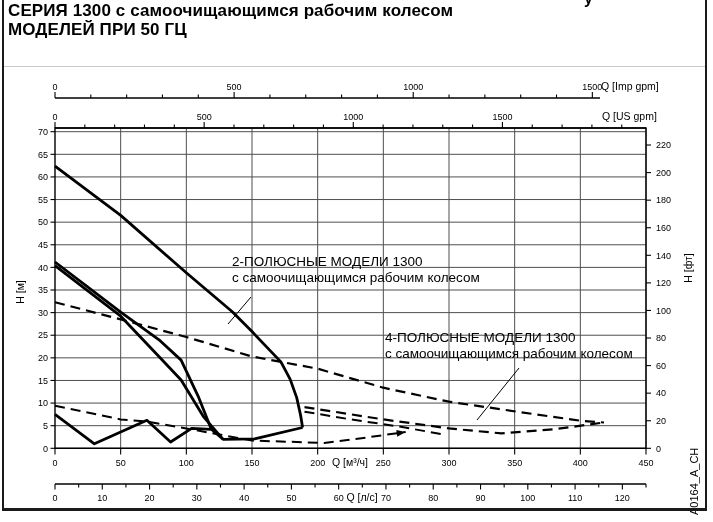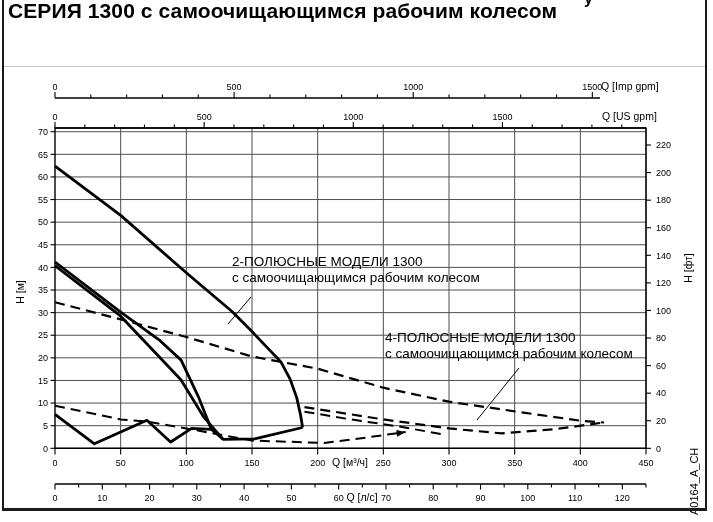--- a/index.html
+++ b/index.html
@@ -1,33 +1,34 @@
 <!DOCTYPE html>
 <html><head>
 <meta charset="utf-8">
 <style>
   html,body{margin:0;padding:0;background:#ffffff;}
   body{font-family:"Liberation Sans", sans-serif;}
   #page{position:relative;width:713px;height:522px;background:#fff;overflow:hidden;}
   #titleblock{position:absolute;left:8px;top:2px;width:660px;color:#000;}
-  .t-line{font-weight:bold;font-size:21px;line-height:18.5px;letter-spacing:0.1px;white-space:nowrap;}
+  .t-line{font-weight:bold;font-size:17px;line-height:18.5px;letter-spacing:0.1px;white-space:nowrap;}
   #frag{position:absolute;left:584px;top:-10px;font-weight:bold;font-size:16px;}
   #sep{position:absolute;left:3px;top:66px;width:702px;height:1px;background:#c9c9c9;}
   #border-left{position:absolute;left:2px;top:0;width:2px;height:510px;background:#1a1a1a;}
   #border-right{position:absolute;left:705px;top:0;width:2px;height:510px;background:#1a1a1a;}
   #border-bottom{position:absolute;left:2px;top:508px;width:705px;height:2.5px;background:#1a1a1a;}
   svg{position:absolute;left:0;top:0;}
   text{font-family:"Liberation Sans", sans-serif;}
 </style>
 </head>
 <body>
 
 <div id="page">
   <div id="titleblock">
     <div class="t-line">СЕРИЯ 1300 с самоочищающимся рабочим колесом</div>
+    <div class="t-line">МОДЕЛЕЙ ПРИ 50 ГЦ</div>
   </div>
   <div id="frag">у</div>
   <div id="sep"></div>
   <svg id="chart" width="713" height="522" viewBox="0 0 713 522">
       <line x1="120.66666666666667" y1="128" x2="120.66666666666667" y2="448.3" stroke="#4f4f4f" stroke-width="1"></line>
       <line x1="186.33333333333334" y1="128" x2="186.33333333333334" y2="448.3" stroke="#4f4f4f" stroke-width="1"></line>
       <line x1="252" y1="128" x2="252" y2="448.3" stroke="#4f4f4f" stroke-width="1"></line>
       <line x1="317.6666666666667" y1="128" x2="317.6666666666667" y2="448.3" stroke="#4f4f4f" stroke-width="1"></line>
       <line x1="383.3333333333333" y1="128" x2="383.3333333333333" y2="448.3" stroke="#4f4f4f" stroke-width="1"></line>
       <line x1="449" y1="128" x2="449" y2="448.3" stroke="#4f4f4f" stroke-width="1"></line>

